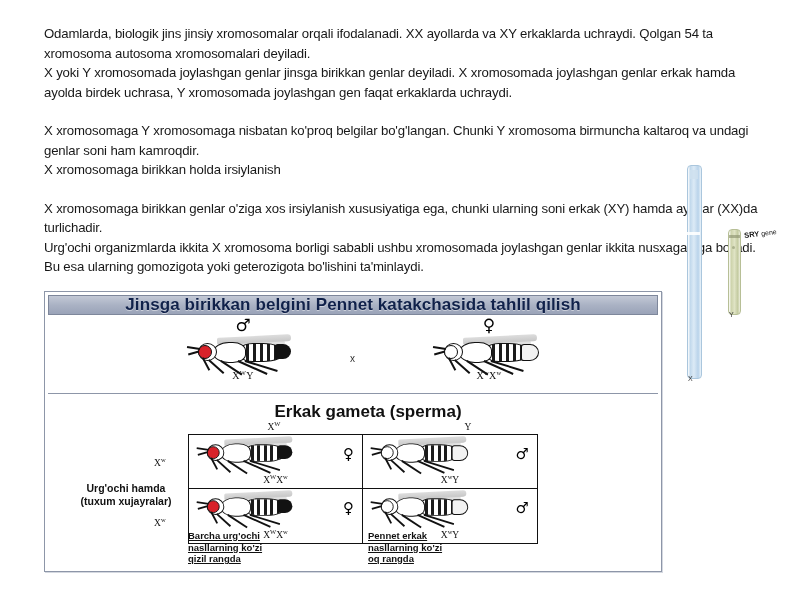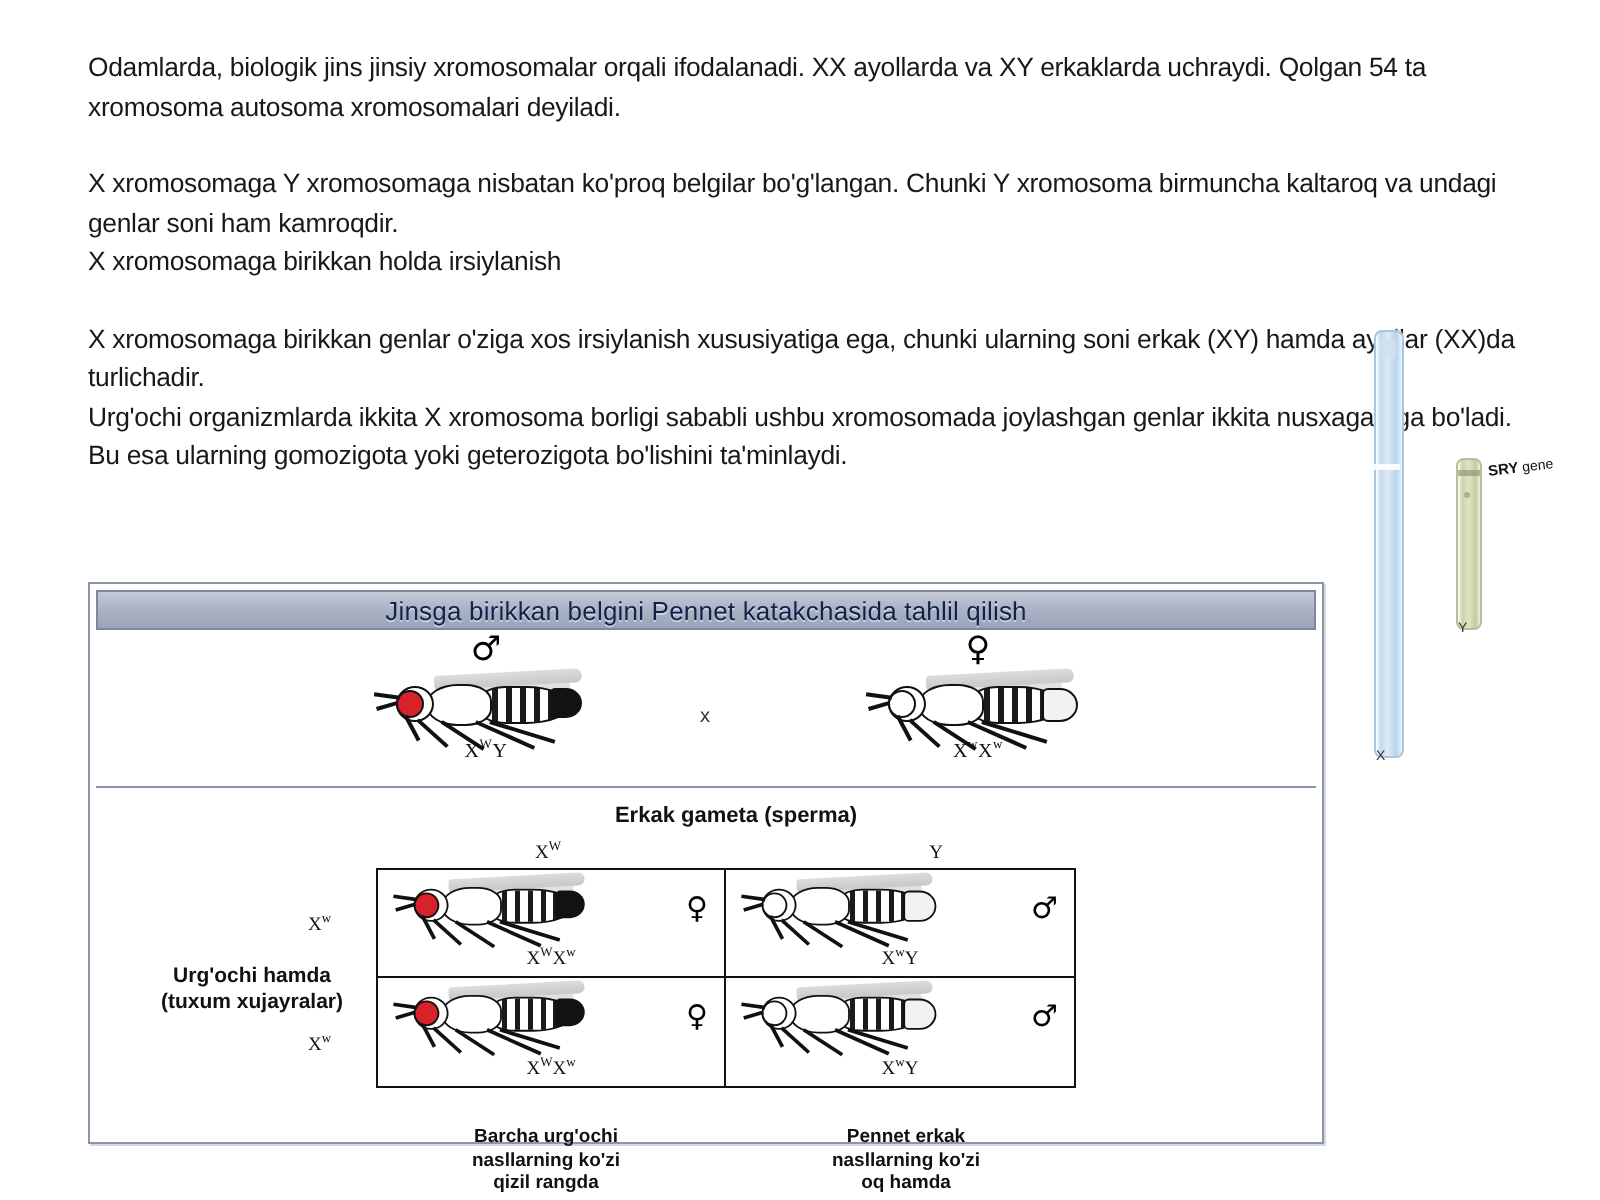--- a/index.html
+++ b/index.html
@@ -93,21 +93,21 @@
     box-sizing:border-box;
   }
   #panel-title-bar{
     height:18px;
     margin:3px 3px 0 3px;
     background:linear-gradient(to bottom,#c3c9d6 0%,#aab2c4 50%,#9aa3b8 100%);
     border:1px solid #7e879b;
     display:flex;align-items:center;justify-content:center;
   }
   #panel-title{
-    font-size:13px;font-weight:normal;color:#10214a;
+    font-size:17px;font-weight:bold;color:#10214a;
     letter-spacing:.1px;
     text-shadow:0 1px 0 rgba(255,255,255,.45);
     white-space:nowrap;
   }
 
   #parents-row{
     position:relative;
     height:76px;
     margin:2px 3px 0 3px;
     border-bottom:1px solid #8d96a8;
@@ -197,21 +197,21 @@
   .fly .l5{left:20px;top:22px;width:14px;transform:rotate(62deg);}
 
   
   #grid-area{
     position:relative;
     margin:0 3px 3px 3px;
     height:178px;
   }
   #male-gamete-title{
     position:absolute;left:150px;top:8px;width:340px;
-    text-align:center;font-size:11px;font-weight:bold;color:#111;
+    text-align:center;font-size:17px;font-weight:bold;color:#111;
   }
   .col-gamete{
     position:absolute;top:26px;
     font-size:9.5px;color:#111;
     font-family:"Liberation Serif", serif;
     text-align:center;width:60px;
   }
   .col-gamete sup{font-size:6.5px;}
   #col-gamete-1{left:196px;}
   #col-gamete-2{left:390px;}
@@ -260,32 +260,34 @@
     font-family:"DejaVu Sans", sans-serif;
   }
   .cell .cell-genotype{
     position:absolute;left:0;right:0;bottom:3px;
     text-align:center;font-size:9.5px;color:#111;
     font-family:"Liberation Serif", serif;
   }
   .cell .cell-genotype sup{font-size:6.5px;}
 
   .outcome{
-    position:absolute;top:169px;width:170px;
-    text-align:center;font-size:9.5px;font-weight:bold;color:#111;
+    position:absolute;top:136px;width:170px;
+    font-size:9.5px;font-weight:bold;color:#111;
     line-height:11.5px;
+    text-decoration:underline;
   }
   #outcome-left{left:140px;}
   #outcome-right{left:320px;}
 </style>
 </head>
 <body>
 
 <div id="text-block">
   <p class="para">Odamlarda, biologik jins jinsiy xromosomalar orqali ifodalanadi. XX ayollarda va XY erkaklarda uchraydi. Qolgan 54 ta xromosoma autosoma xromosomalari deyiladi.</p>
+  <p class="para">X yoki Y xromosomada joylashgan genlar jinsga birikkan genlar deyiladi. X xromosomada joylashgan genlar erkak hamda ayolda birdek uchrasa, Y xromosomada joylashgan gen faqat erkaklarda uchraydi.</p>
   <div class="spacer-para"></div>
   <p class="para">X xromosomaga Y xromosomaga nisbatan ko'proq belgilar bo'g'langan. Chunki Y xromosoma birmuncha kaltaroq va undagi genlar soni ham kamroqdir.</p>
   <p class="para">X xromosomaga birikkan holda irsiylanish</p>
   <div class="spacer-para"></div>
   <p class="para">X xromosomaga birikkan genlar o'ziga xos irsiylanish xususiyatiga ega, chunki ularning soni erkak (XY) hamda ayollar (XX)da turlichadir.</p>
   <p class="para">Urg'ochi organizmlarda ikkita X xromosoma borligi sababli ushbu xromosomada joylashgan genlar ikkita nusxaga ega bo'ladi. Bu esa ularning gomozigota yoki geterozigota bo'lishini ta'minlaydi.</p>
 </div>
 
 <div id="chromosome-figure">
   <div id="x-chromosome" class="chrom"></div>
@@ -475,17 +477,17 @@
     </div>
 
     <div class="outcome" id="outcome-left">
       <div>Barcha urg'ochi</div>
       <div>nasllarning ko'zi</div>
       <div>qizil rangda</div>
     </div>
     <div class="outcome" id="outcome-right">
       <div>Pennet erkak</div>
       <div>nasllarning ko'zi</div>
-      <div>oq hamda</div>
+      <div>oq rangda</div>
     </div>
 
   </div>
 </div>
 
 </body></html>

